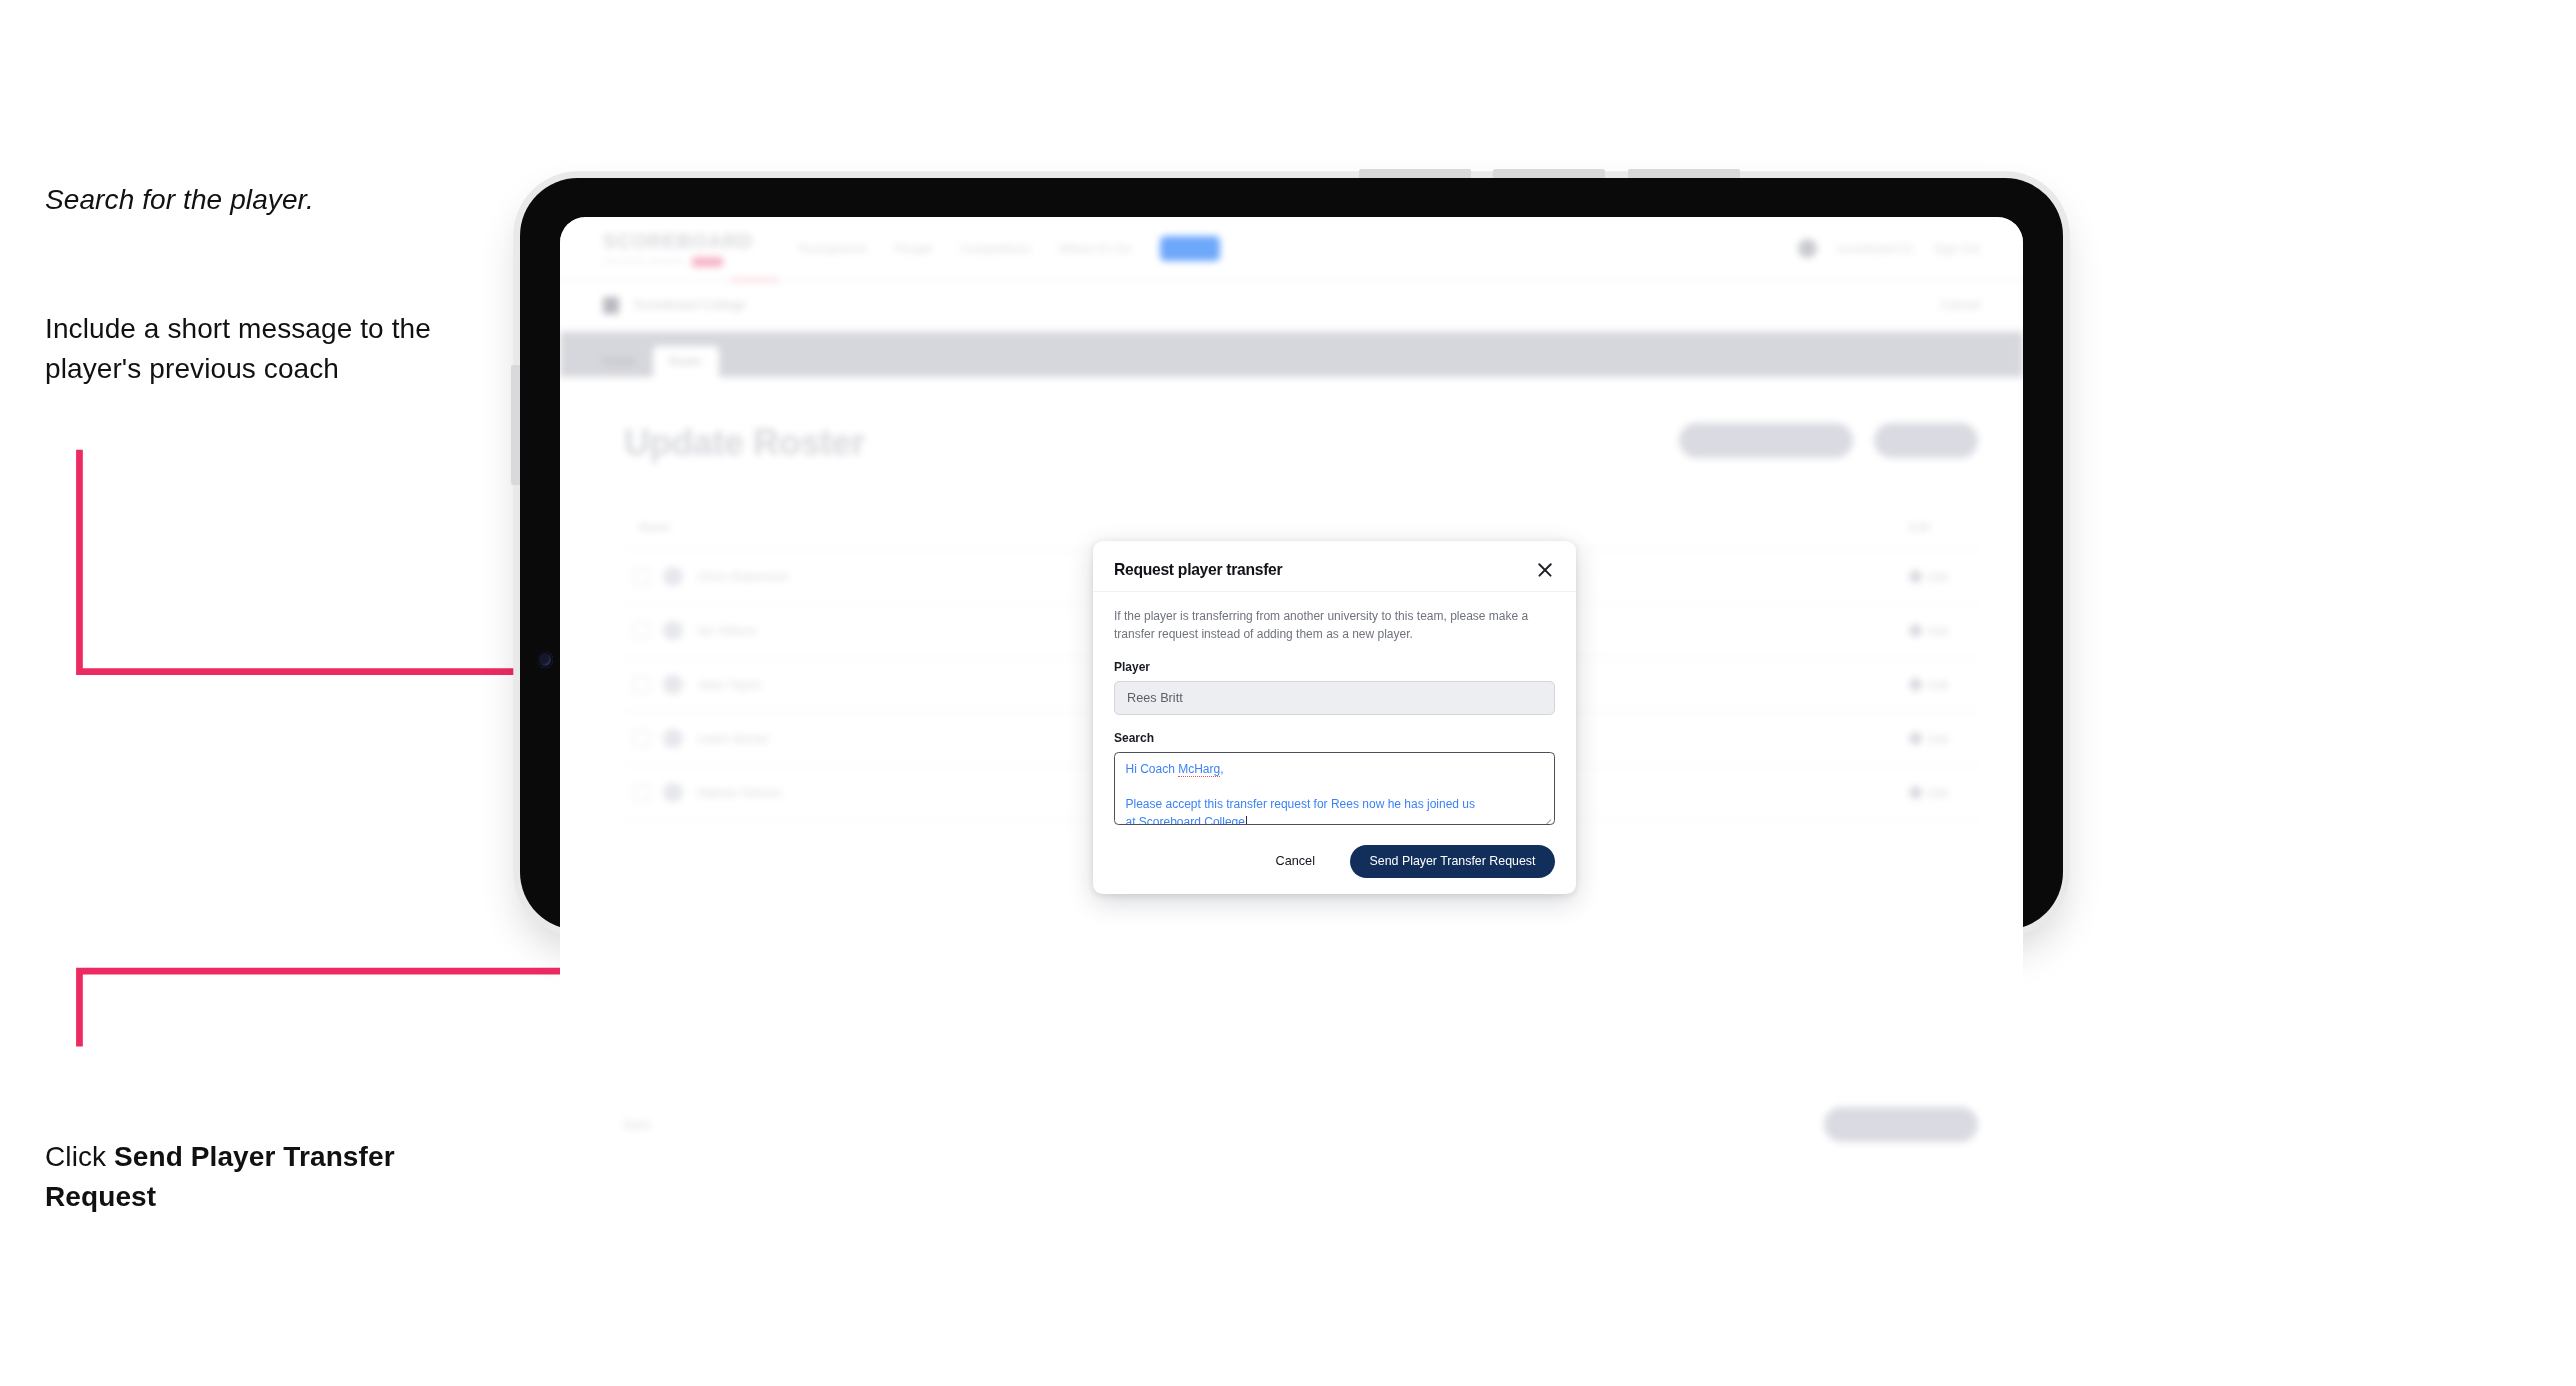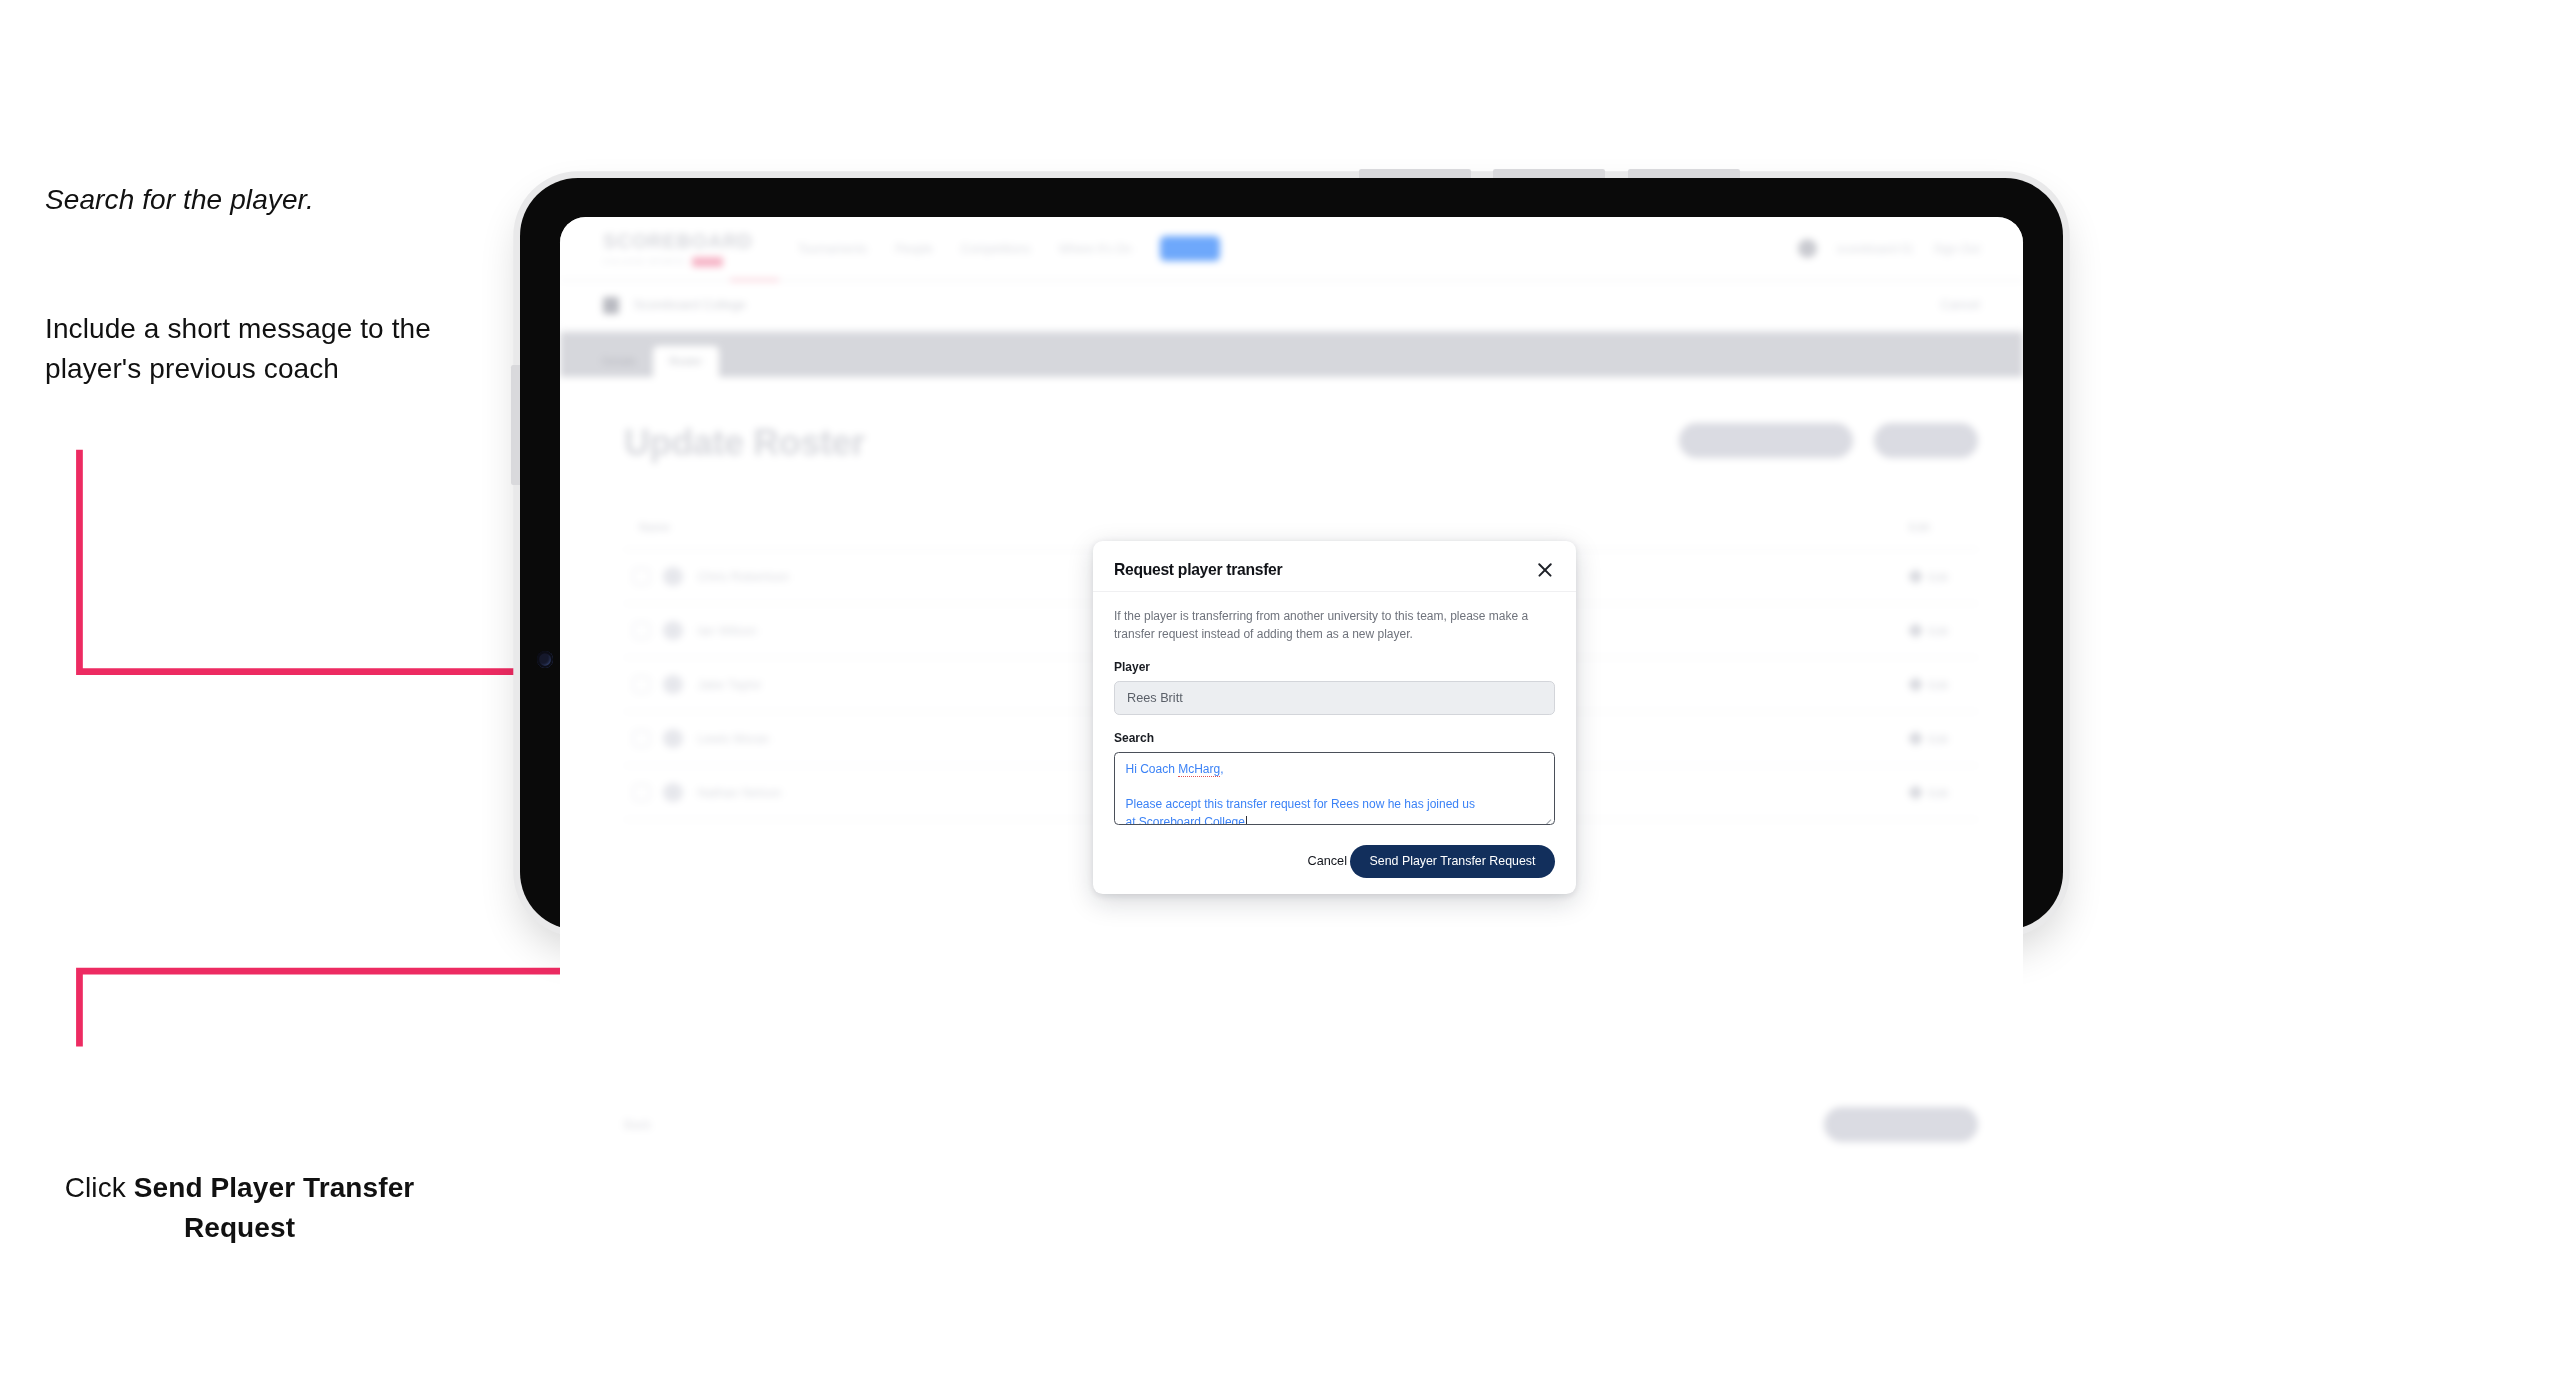--- a/index.html
+++ b/index.html
@@ -16,21 +16,21 @@
     position: absolute;
     color: #111111;
     font-size: 28px;
     line-height: 1.42;
     font-weight: 400;
     letter-spacing: 0.1px;
     white-space: pre-line;
   }
   #annot-1 { left: 45px; top: 180px; width: 419px; font-style: italic; }
   #annot-2 { left: 45px; top: 281px; width: 434px; margin-top: 28px; }
-  #annot-3 { left: 45px; top: 1128px; width: 389px; text-align: center; }
+  #annot-3 { left: 45px; top: 1097px; width: 389px; }
   .annot-strong { font-weight: 700; }
 
   
   #arrows { position: absolute; left: 0; top: 0; width: 2576px; height: 1386px; }
 
   
   #tablet {
     position: absolute;
     left: 520px; top: 178px;
     width: 1543px; height: 752px;
@@ -183,21 +183,21 @@
   }
   .resize-grip {
     position: absolute; right: 3px; bottom: 2.2px; width: 9px; height: 9px;
   }
   .resize-grip::before, .resize-grip::after {
     content: ""; position: absolute; right: 0; background: #9ba0a8; height: 1px; transform-origin: right;
   }
   .resize-grip::before { width: 8.2px; bottom: 1.5px; transform: rotate(-45deg); }
   .resize-grip::after  { width: 4.5px;  bottom: 1.5px; right: 0px; transform: rotate(-45deg) translate(0,3.7px); }
 
-  .modal-actions { display: flex; align-items: center; justify-content: flex-end; gap: 3px; margin-top: 19.5px; }
+  .modal-actions { display: flex; align-items: center; justify-content: flex-end; gap: 35px; margin-top: 19.5px; }
   .btn-cancel { font-size: 12.7px; color: #12151c; background: none; border: none; cursor: pointer; font-family: inherit; }
   .btn-send {
     background: #122f5c; color: #ffffff; border: none; cursor: pointer;
     font-size: 12.4px; font-family: inherit;
     padding: 9.7px 19.5px; border-radius: 18px; white-space: nowrap;
   }
 </style>
 </head>
 <body>
 

